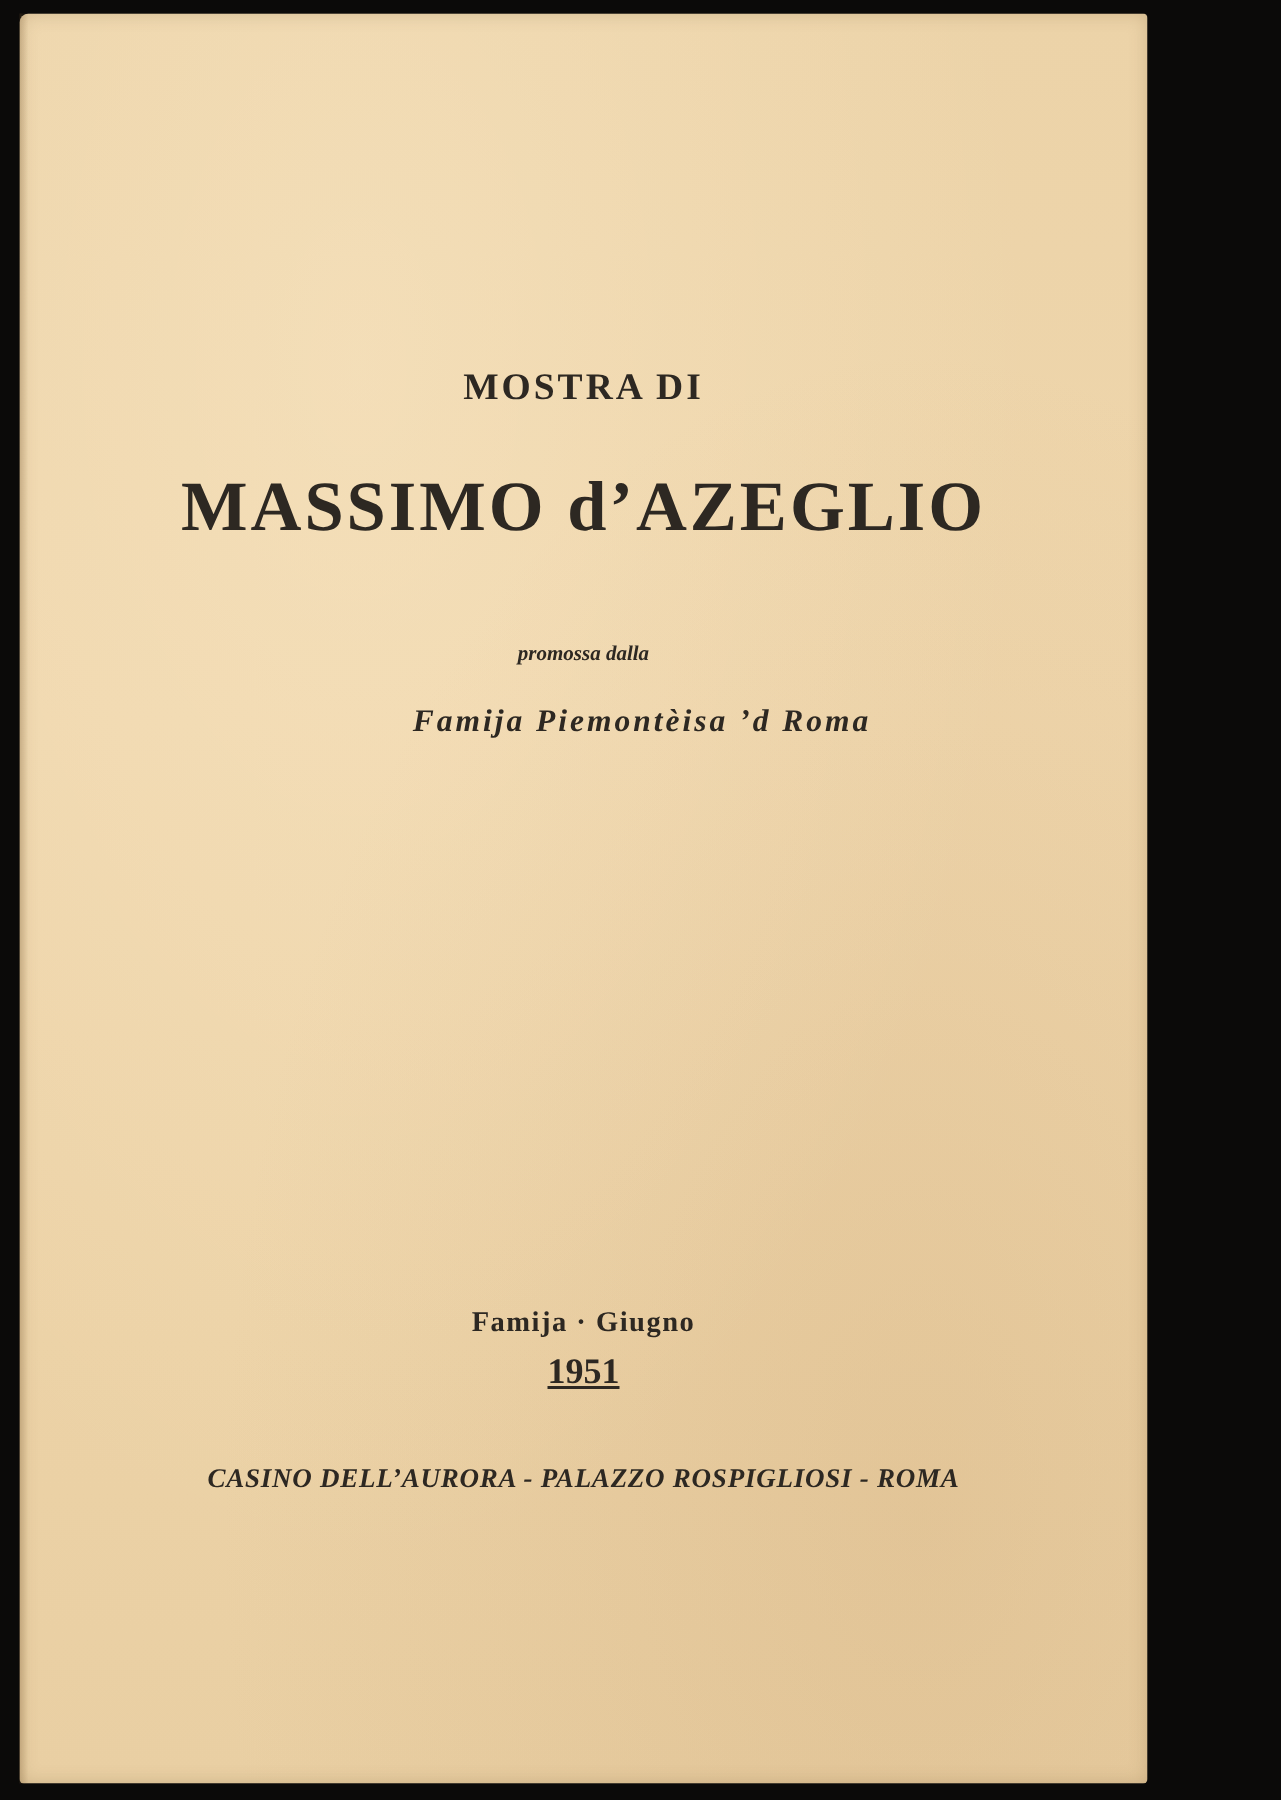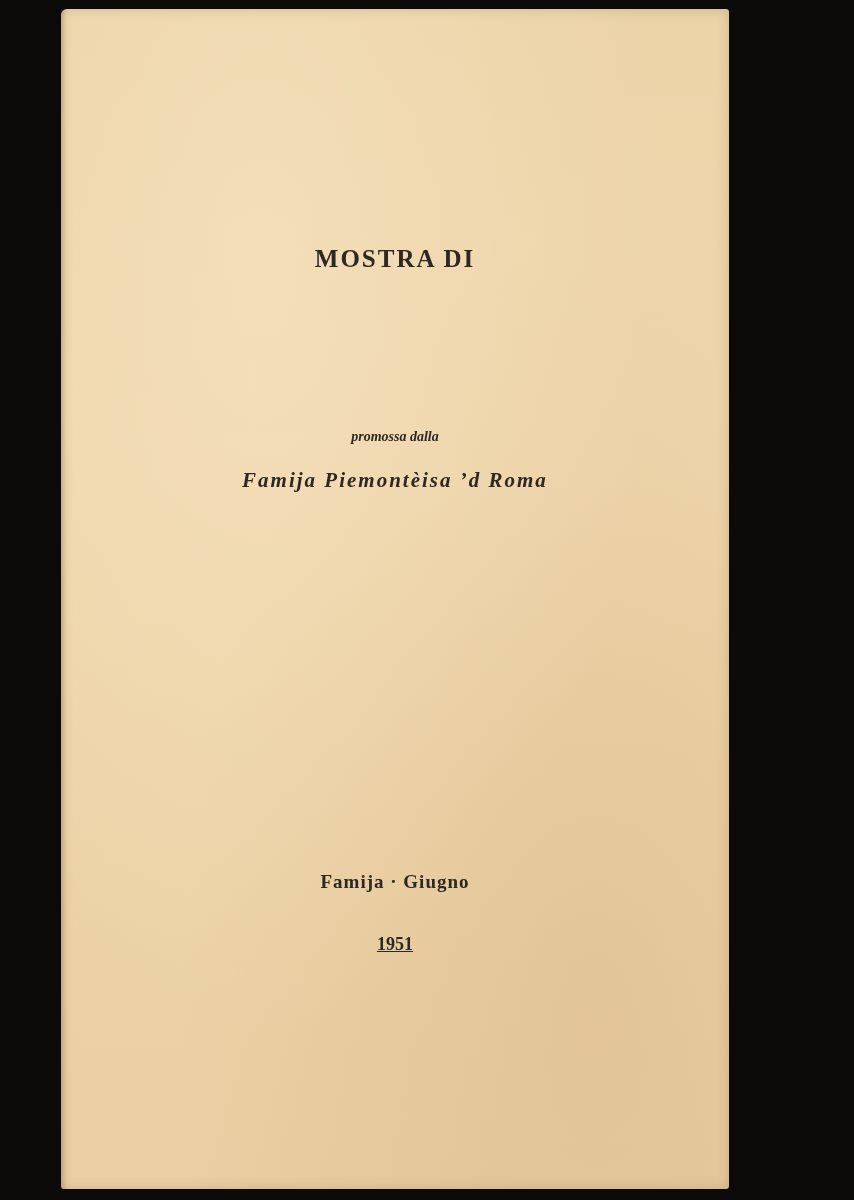--- a/index.html
+++ b/index.html
@@ -1,46 +1,47 @@
 <!DOCTYPE html>
 <html><head>
   <meta charset="utf-8">
   <style>
     html, body { margin:0; padding:0; }
     body {
       width:854px; height:1200px; background:#0b0a09; position:relative; overflow:hidden;
     }
     .cover {
-      position:absolute; left:13px; top:9px; width:668px; height:1180px;
+      position:absolute; left:13px; top:9px; width:752px; height:1180px;
       background:
         radial-gradient(ellipse at 30% 20%, rgba(255,240,210,0.35), rgba(0,0,0,0) 60%),
         radial-gradient(ellipse at 80% 85%, rgba(200,160,110,0.25), rgba(0,0,0,0) 55%),
         linear-gradient(180deg, #ecd3a8 0%, #efd6ac 40%, #ecd2a6 75%, #e9cfa3 100%);
       border-radius:6px 3px 3px 3px;
       box-shadow: inset 0 0 12px rgba(120,90,50,0.25);
-      margin-left: 48px;
     }
     .cover::before {
       content:""; position:absolute; left:0; top:0; width:6px; height:100%;
       background:linear-gradient(90deg, rgba(120,90,50,0.25), rgba(0,0,0,0));
     }
     .txt {
       position:absolute; left:0; width:100%; text-align:center; color:#2d2822;
       font-family:"DejaVu Serif", "Liberation Serif", serif;
     }
     .mostra { top:236px; font-size:25px; font-weight:bold; letter-spacing:2px; font-family:"Liberation Serif", serif; }
     .massimo { top:302px; font-size:47px; font-weight:bold; letter-spacing:2px; font-family:"Liberation Serif", serif; }
     .promossa { top:420px; font-size:14px; font-style:italic; font-weight:bold; font-family:"Liberation Serif", serif; }
-    .famija { top:459px; font-size:21px; font-style:italic; font-weight:bold; letter-spacing:2px; font-family:"Liberation Serif", serif; }
+    .famija { top:459px; font-size:21px; font-style:italic; font-weight:bold; letter-spacing:2px; font-family:"Liberation Serif", serif;padding-left:39px; }
     .date { top:862px; font-size:19px; font-weight:bold; letter-spacing:1px; font-family:"Liberation Serif", serif; }
-    .year { top:925px; font-size:18px; font-weight:bold; font-family:"Liberation Serif", serif;text-decoration:underline; }
+    .year { top:893px; font-size:24px; font-weight:bold; font-family:"Liberation Serif", serif;text-decoration:underline; }
     .venue { top:966px; font-size:18px; font-style:italic; font-weight:bold; letter-spacing:0.5px; font-family:"Liberation Serif", serif; }
   </style>
 </head>
 <body>
 
 <div class="cover">
   <div class="txt mostra">MOSTRA DI</div>
+  <div class="txt massimo">MASSIMO d’AZEGLIO</div>
   <div class="txt promossa">promossa dalla</div>
   <div class="txt famija">Famija Piemontèisa ’d Roma</div>
   <div class="txt date">Famija · Giugno</div>
   <div class="txt year">1951</div>
+  <div class="txt venue">CASINO DELL’AURORA - PALAZZO ROSPIGLIOSI - ROMA</div>
 </div>
 
 </body></html>

